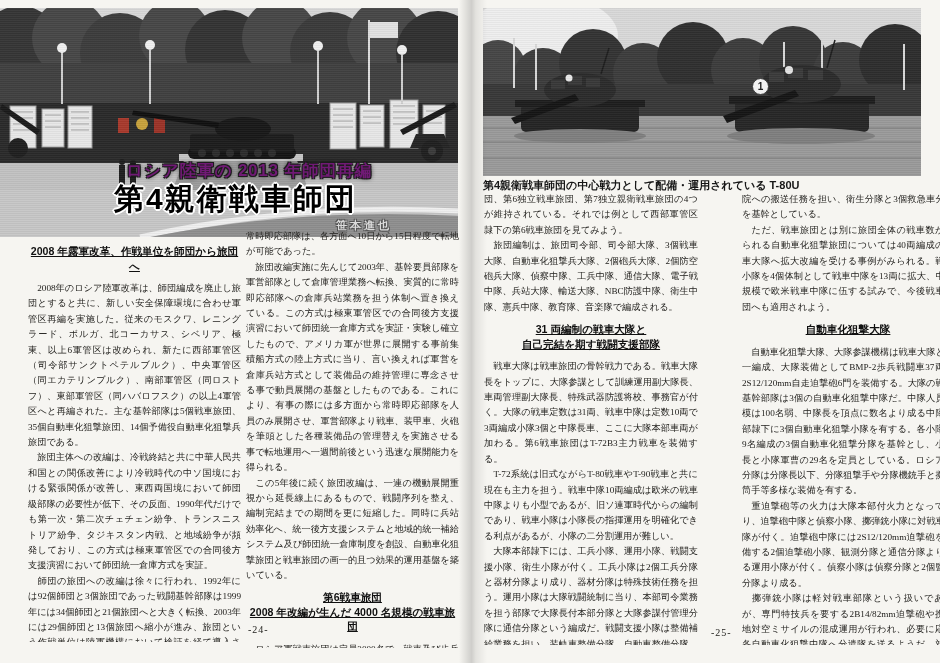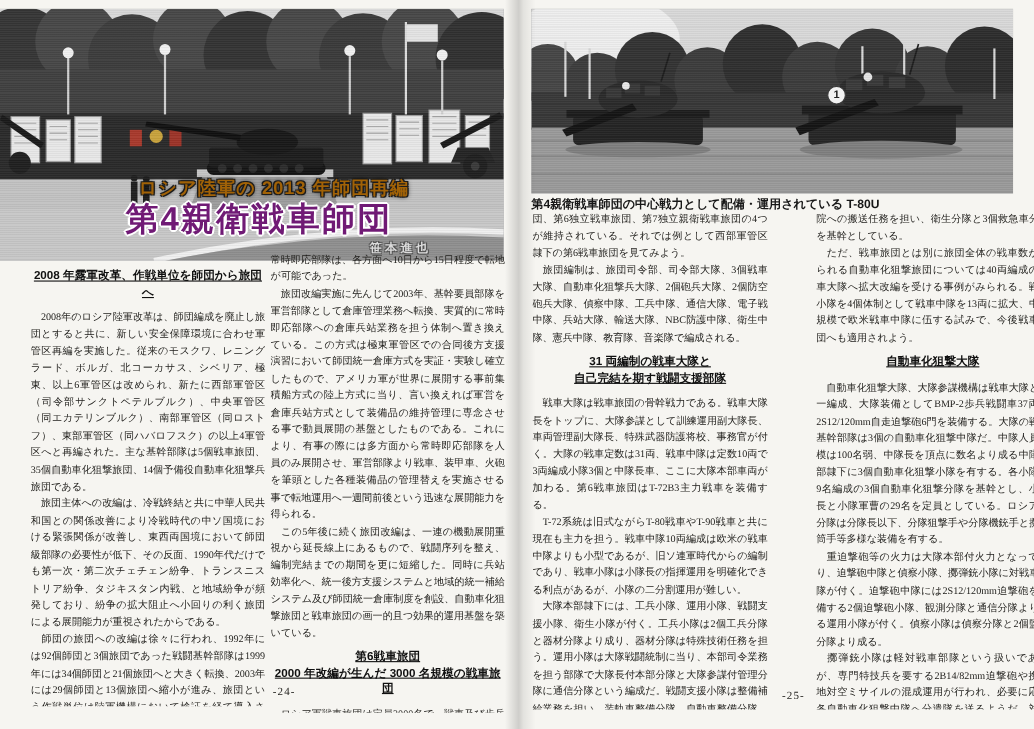--- a/index.html
+++ b/index.html
@@ -13,27 +13,27 @@
   .photo:after{content:"";position:absolute;inset:0;
     background:repeating-linear-gradient(0deg,rgba(255,255,255,.04) 0 1px,rgba(0,0,0,.04) 1px 2px);
     pointer-events:none;}
   #left-photo{left:0;top:8px;width:458px;height:229px;}
   #right-photo{left:483px;top:8px;width:438px;height:168px;}
   .gutter{position:absolute;left:459px;top:0;width:28px;height:663px;
     background:linear-gradient(90deg,rgba(0,0,0,0) 0%,rgba(0,0,0,.16) 45%,rgba(0,0,0,.08) 60%,rgba(0,0,0,0) 100%);}
   .kicker{
     position:absolute;left:126px;top:160px;
     font-family:"Liberation Sans","DejaVu Sans",sans-serif;
-    font-size:16.5px;font-weight:bold;letter-spacing:1px;color:#a16207;
+    font-size:16.5px;font-weight:bold;letter-spacing:1px;color:#701a75;
     text-shadow:-1px -1px 0 #1c1c1c,1px -1px 0 #1c1c1c,-1px 1px 0 #1c1c1c,1px 1px 0 #1c1c1c,0 0 5px #000;
   }
   .main-title{
     position:absolute;left:114px;top:179px;
     font-family:"Liberation Sans","DejaVu Sans",sans-serif;
-    font-size:30px;font-weight:bold;letter-spacing:2px;color:#701a75;
+    font-size:30px;font-weight:bold;letter-spacing:2px;color:#000000;
     text-shadow:-2px 0 0 #fff,2px 0 0 #fff,0 -2px 0 #fff,0 2px 0 #fff,
                 -1px -1px 0 #fff,1px -1px 0 #fff,-1px 1px 0 #fff,1px 1px 0 #fff;
   }
   .byline{
     position:absolute;left:336px;top:218px;
     font-family:"Liberation Sans","DejaVu Sans",sans-serif;
     font-size:11px;font-weight:bold;letter-spacing:3px;color:#dcdcdc;
     text-shadow:-1px -1px 0 #555,1px -1px 0 #555,-1px 1px 0 #555,1px 1px 0 #555;
   }
   .caption{
@@ -219,31 +219,31 @@
 
 <div class="gutter"></div>
 
 <div class="kicker">ロシア陸軍の 2013 年師団再編</div>
 <div class="main-title">第4親衛戦車師団</div>
 <div class="byline">笹本進也</div>
 
 <div class="col" id="l-col1">
   <div class="sec-heading first">2008 年露軍改革、作戦単位を師団から旅団へ</div>
   <p>　2008年のロシア陸軍改革は、師団編成を廃止し旅団とすると共に、新しい安全保障環境に合わせ軍管区再編を実施した。従来のモスクワ、レニングラード、ボルガ、北コーカサス、シベリア、極東、以上6軍管区は改められ、新たに西部軍管区（司令部サンクトペテルブルク）、中央軍管区（同エカテリンブルク）、南部軍管区（同ロストフ）、東部軍管区（同ハバロフスク）の以上4軍管区へと再編された。主な基幹部隊は5個戦車旅団、35個自動車化狙撃旅団、14個予備役自動車化狙撃兵旅団である。</p>
-  <p>　旅団主体への改編は、冷戦終結と共に中華人民共和国との関係改善により冷戦時代の中ソ国境における緊張関係が改善し、東西両国境において師団級部隊の必要性が低下、その反面、1990年代だけでも第一次・第二次チェチェン紛争、トランスニストリア紛争、タジキスタン内戦、と地域紛争が頻発しており、紛争の拡大阻止へ小回りの利く旅団による展開能力が重視されたからである。</p>
+  <p>　旅団主体への改編は、冷戦終結と共に中華人民共和国との関係改善により冷戦時代の中ソ国境における緊張関係が改善し、東西両国境において師団級部隊の必要性が低下、その反面、1990年代だけでも第一次・第二次チェチェン紛争、トランスニストリア紛争、タジキスタン内戦、と地域紛争が頻発しており、この方式は極東軍管区での合同後方支援演習において師団統一倉庫方式を実証。</p>
   <p>　師団の旅団への改編は徐々に行われ、1992年には92個師団と3個旅団であった戦闘基幹部隊は1999年には34個師団と21個旅団へと大きく転換、2003年には29個師団と13個旅団へ縮小が進み、旅団という作戦単位は陸軍機構において検証を経て導入された。</p>
 
 </div>
 
 <div class="col" id="l-col2">
   <p>常時即応部隊は、各方面へ10日から15日程度で転地が可能であった。</p>
   <p>　旅団改編実施に先んじて2003年、基幹要員部隊を軍営部隊として倉庫管理業務へ転換、実質的に常時即応部隊への倉庫兵站業務を担う体制へ置き換えている。この方式は極東軍管区での合同後方支援演習において師団統一倉庫方式を実証・実験し確立したもので、アメリカ軍が世界に展開する事前集積船方式の陸上方式に当り、言い換えれば軍営を倉庫兵站方式として装備品の維持管理に専念させる事で動員展開の基盤としたものである。これにより、有事の際には多方面から常時即応部隊を人員のみ展開させ、軍営部隊より戦車、装甲車、火砲を筆頭とした各種装備品の管理替えを実施させる事で転地運用へ一週間前後という迅速な展開能力を得られる。</p>
   <p>　この5年後に続く旅団改編は、一連の機動展開重視から延長線上にあるもので、戦闘序列を整え、編制完結までの期間を更に短縮した。同時に兵站効率化へ、統一後方支援システムと地域的統一補給システム及び師団統一倉庫制度を創設、自動車化狙撃旅団と戦車旅団の画一的且つ効果的運用基盤を築いている。</p>
   <div class="sec-heading">第6戦車旅団
-2000 年改編が生んだ 3000 名規模の戦車旅団</div>
+2008 年改編が生んだ 4000 名規模の戦車旅団</div>
   <p>　ロシア軍戦車旅団は定員3000名で、戦車及び歩兵戦闘車、自走砲や中距離地対空ミサイルを装備する。兵員規模はかつての戦車師団に及ばないが、依然として重装備だ。第1独立戦車旅団、第5独立親衛戦車旅</p>
 </div>
 
 <div class="pagenum" id="pagenum-left">-24-</div>
 
 <div class="caption">第4親衛戦車師団の中心戦力として配備・運用されている T-80U</div>
 
 <div class="col" id="r-colA">
   <p>団、第6独立戦車旅団、第7独立親衛戦車旅団の4つが維持されている。それでは例として西部軍管区隷下の第6戦車旅団を見てみよう。</p>
   <p>　旅団編制は、旅団司令部、司令部大隊、3個戦車大隊、自動車化狙撃兵大隊、2個砲兵大隊、2個防空砲兵大隊、偵察中隊、工兵中隊、通信大隊、電子戦中隊、兵站大隊、輸送大隊、NBC防護中隊、衛生中隊、憲兵中隊、教育隊、音楽隊で編成される。</p>

